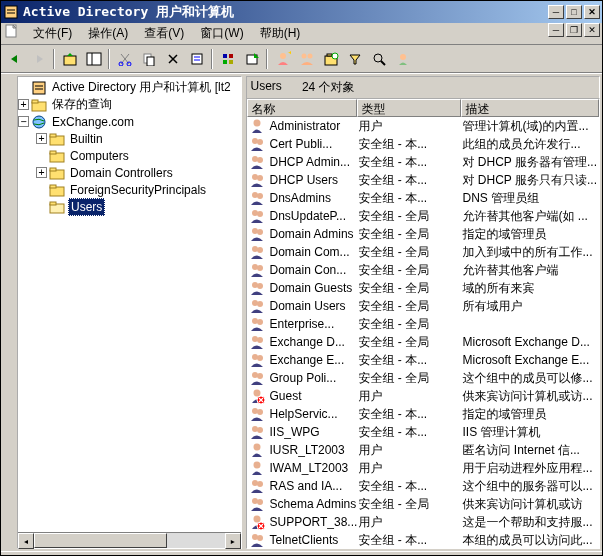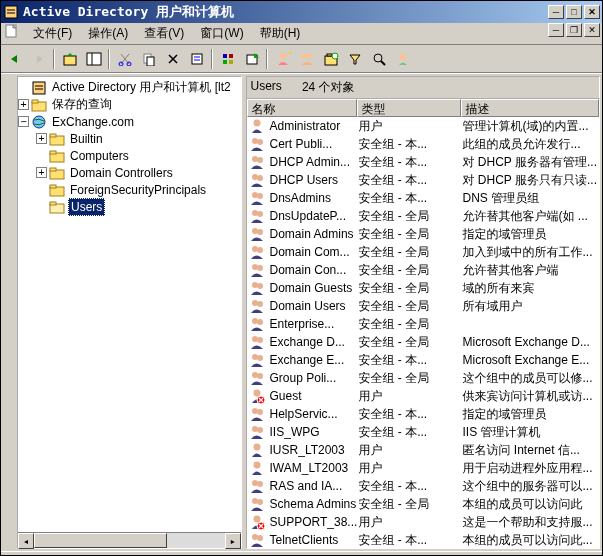--- a/index.html
+++ b/index.html
@@ -600,21 +600,21 @@
                 <span class="ticon2">
                   <svg width="16" height="16">
                     <circle cx="6" cy="5" r="3" fill="#e8b090"></circle>
                     <circle cx="11" cy="6" r="3" fill="#e8b090"></circle>
                     <path d="M2 15 Q8 8 14 15 Z" fill="#404080"></path>
                   </svg>
                 </span>
                 <span>Schema Admins</span>
               </div>
               <div class="cell c1">安全组 - 全局</div>
-              <div class="cell c2">本组的成员可以访问此</div>
+              <div class="cell c2">供来宾访问计算机或访</div>
             </div>
             <div class="row">
               <div class="cell c0">
                 <span class="ticon2">
                   <svg width="16" height="16">
                     <circle cx="8" cy="5" r="3.5" fill="#e8b090"></circle>
                     <path d="M3 15 Q8 8 13 15 Z" fill="#404080"></path>
                     <circle cx="12" cy="12" r="4" fill="#f00" stroke="#fff"></circle>
                     <path d="M10 10 L14 14 M14 10 L10 14" stroke="#fff" stroke-width="1.2"></path>
                   </svg>

